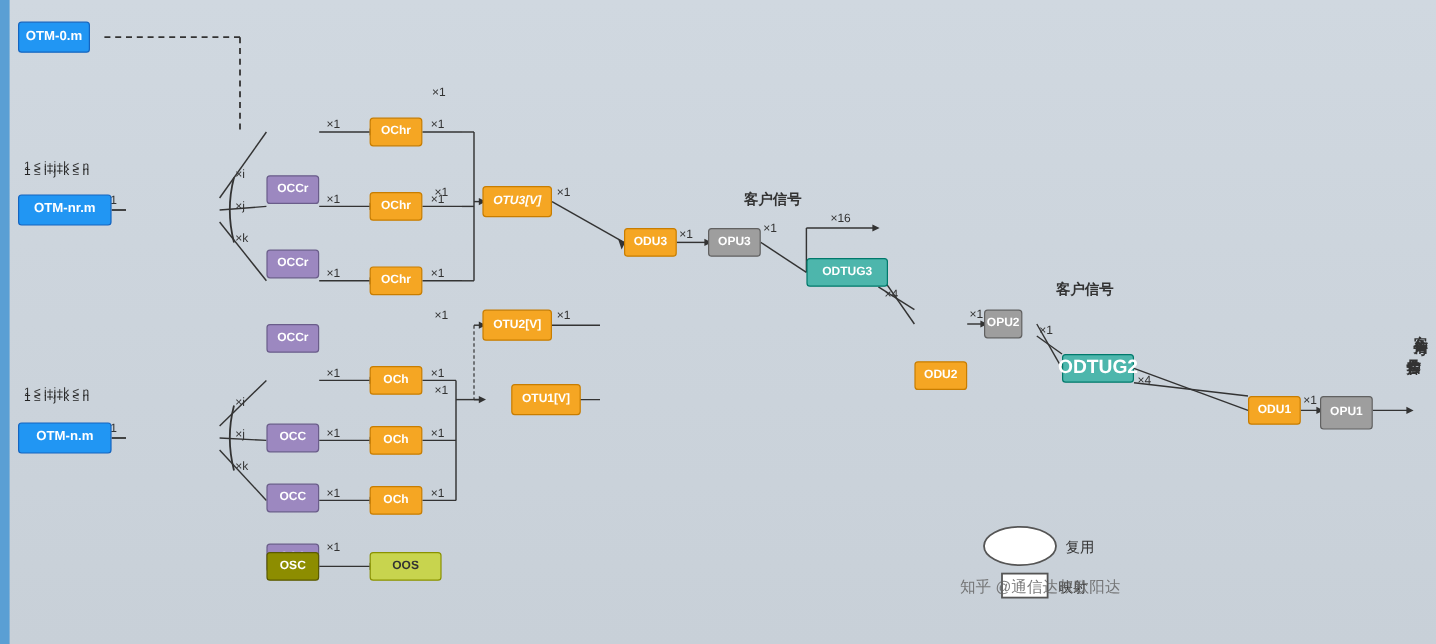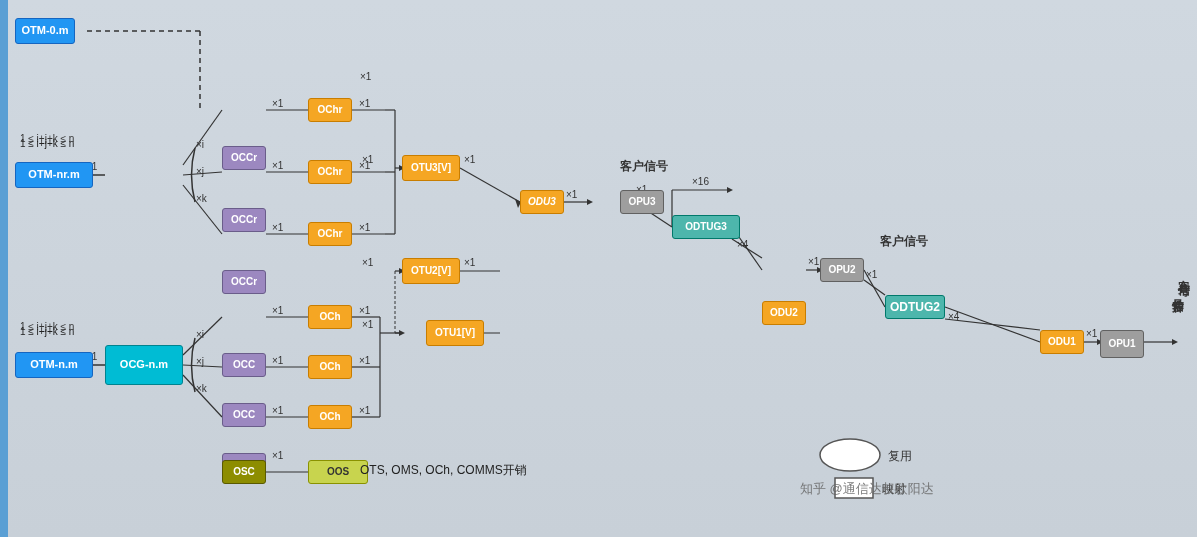--- a/index.html
+++ b/index.html
@@ -287,23 +287,20 @@
 
   <div class="box box-blue-dark" style="left:15px; top:162px; width:78px; height:26px;">
     <span>OTM-nr.m</span>
   </div>
 
 
   <div class="box box-blue-dark" style="left:15px; top:352px; width:78px; height:26px;">
     <span>OTM-n.m</span>
   </div>
 
-  <div class="box box-cyan" style="left:105px; top:345px; width:78px; height:40px;">
-    <span>OCG-n.m</span>
-  </div>
 
   <div class="box box-purple" style="left:222px; top:98px; width:44px; height:24px; font-size:10px;">
     <span>OCCr</span>
   </div>
   <div class="box box-purple" style="left:222px; top:160px; width:44px; height:24px; font-size:10px;">
     <span>OCCr</span>
   </div>
   <div class="box box-purple" style="left:222px; top:222px; width:44px; height:24px; font-size:10px;">
     <span>OCCr</span>
   </div>
@@ -331,73 +328,70 @@
   <div class="box box-orange" style="left:308px; top:305px; width:44px; height:24px; font-size:10px;">
     <span>OCh</span>
   </div>
   <div class="box box-orange" style="left:308px; top:355px; width:44px; height:24px; font-size:10px;">
     <span>OCh</span>
   </div>
   <div class="box box-orange" style="left:308px; top:405px; width:44px; height:24px; font-size:10px;">
     <span>OCh</span>
   </div>
 
-  <div class="box box-orange" style="left:402px; top:155px; width:58px; height:26px; font-size:10px;">
+  <div class="box box-orange" style="left:402px; top:155px; width:58px; height:26px; font-size:10px;font-style:italic;">
     <span>OTU3[V]</span>
   </div>
   <div class="box box-orange" style="left:402px; top:258px; width:58px; height:26px; font-size:10px;">
     <span>OTU2[V]</span>
   </div>
   <div class="box box-orange" style="left:402px; top:320px; width:58px; height:26px; font-size:10px;margin-left:24px;">
     <span>OTU1[V]</span>
   </div>
 
-  <div class="box box-orange" style="left:520px; top:190px; width:44px; height:24px; font-size:10px;font-style:italic;">
+  <div class="box box-orange" style="left:520px; top:190px; width:44px; height:24px; font-size:10px;">
     <span>ODU3</span>
   </div>
 
-  <div class="box box-gray" style="left:590px; top:190px; width:44px; height:24px; font-size:10px;margin-left:30px;">
+  <div class="box box-gray" style="left:590px; top:190px; width:44px; height:24px; font-size:10px;">
     <span>OPU3</span>
   </div>
 
   <div class="box box-teal" style="left:672px; top:215px; width:68px; height:24px; font-size:10px;text-align:center;">
     <span>ODTUG3</span>
   </div>
 
   <div class="box box-orange" style="left:762px; top:258px; width:44px; height:24px; font-size:10px;margin-top:43px;">
     <span>ODU2</span>
   </div>
 
-  <div class="box box-gray" style="left:820px; top:258px; width:44px; height:24px; font-size:10px;text-align:right;">
+  <div class="box box-gray" style="left:820px; top:258px; width:32px; height:24px; font-size:10px;text-align:right;">
     <span>OPU2</span>
   </div>
 
-  <div class="box box-teal" style="left:885px; top:295px; width:60px; height:24px; font-size:12px;">
+  <div class="box box-teal" style="left:885px; top:295px; width:60px; height:24px; font-size:16px;">
     <span>ODTUG2</span>
   </div>
 
   <div class="box box-orange" style="left:1040px; top:330px; width:44px; height:24px; font-size:10px;">
     <span>ODU1</span>
   </div>
 
   <div class="box box-gray" style="left:1100px; top:330px; width:44px; height:28px; font-size:10px;">
     <span>OPU1</span>
   </div>
 
   <div class="box box-olive" style="left:222px; top:460px; width:44px; height:24px; font-size:10px;">
     <span>OSC</span>
   </div>
 
   <div class="box box-yellow-green" style="left:308px; top:460px; width:60px; height:24px; font-size:10px;">
     <span>OOS</span>
   </div>
 
-  <div class="label-text" style="left:360px; top:462px; font-size:12px;">
-    <span>OTS, OMS, OCh, COMMS开销</span>
-  </div>
 
   <div class="label-text" style="left:20px; top:138px; font-size:10px;">
     <span>1 ≤ i+j+k ≤ n</span>
   </div>
   <div class="label-text" style="left:20px; top:326px; font-size:10px;">
     <span>1 ≤ i+j+k ≤ n</span>
   </div>
 
   <div class="label-text watermark" style="left:800px; top:480px; font-size:13px; color:#666;">
     <span>知乎 @通信达叔欧阳达</span>

